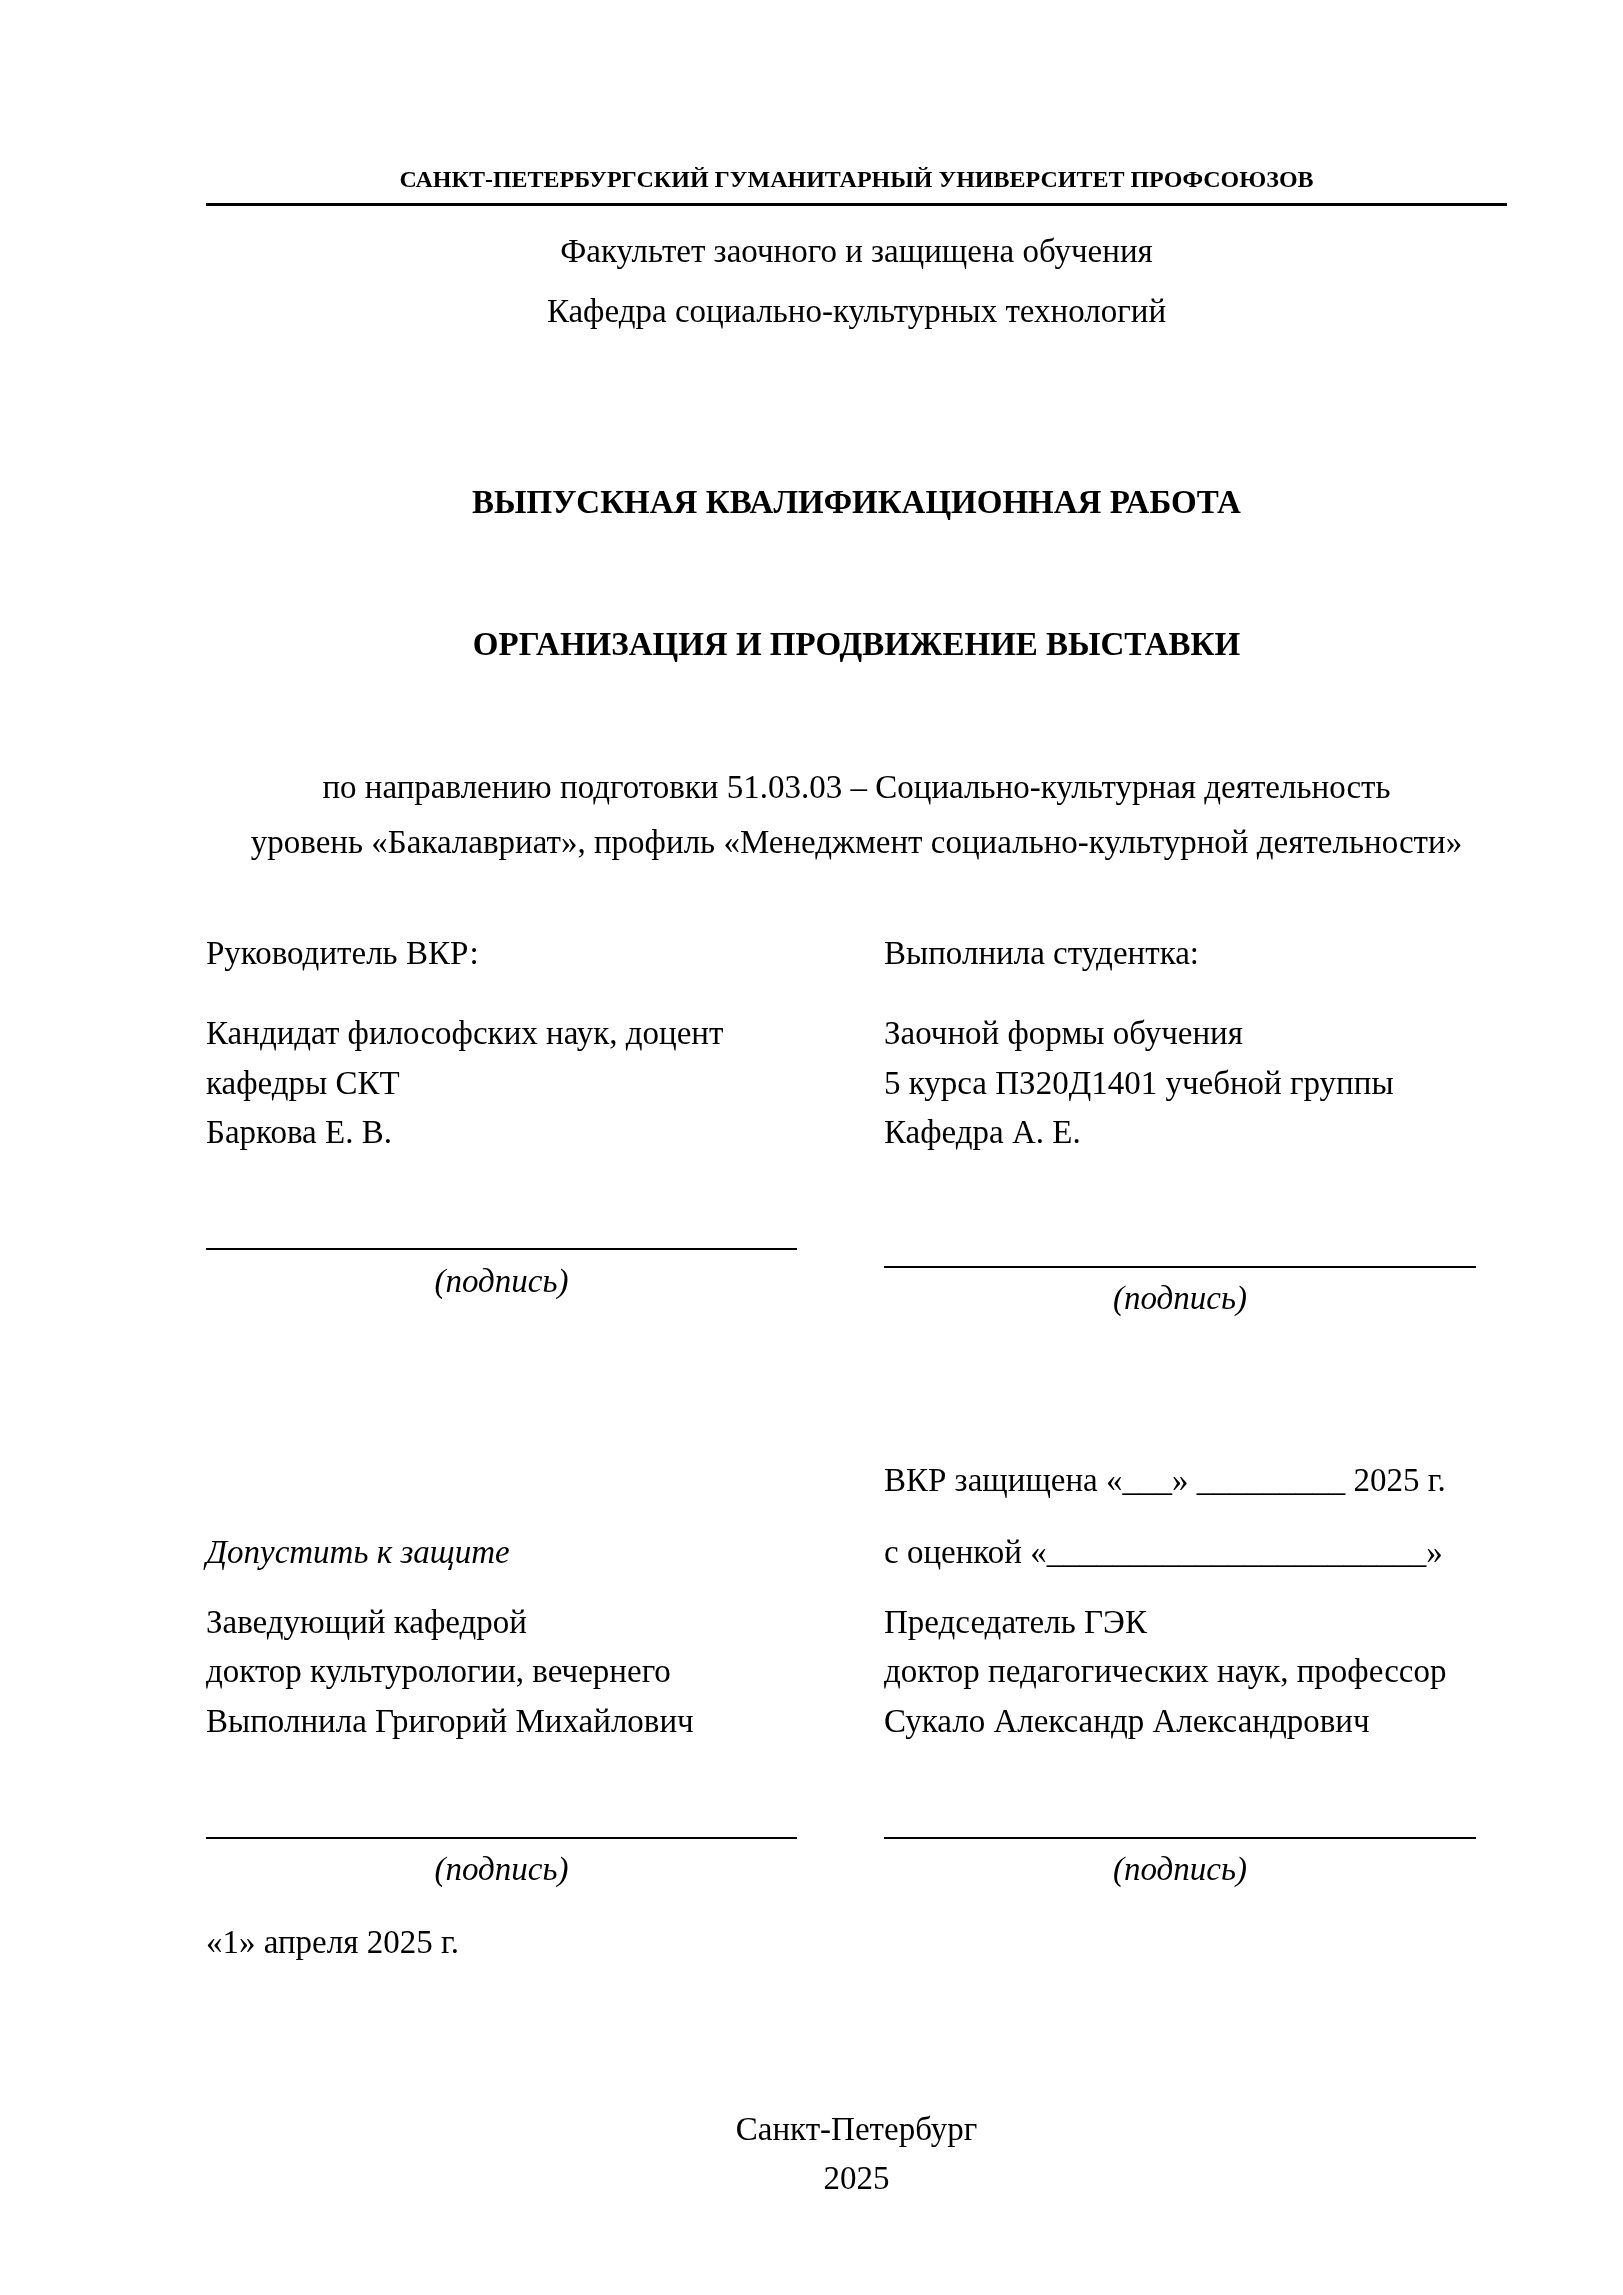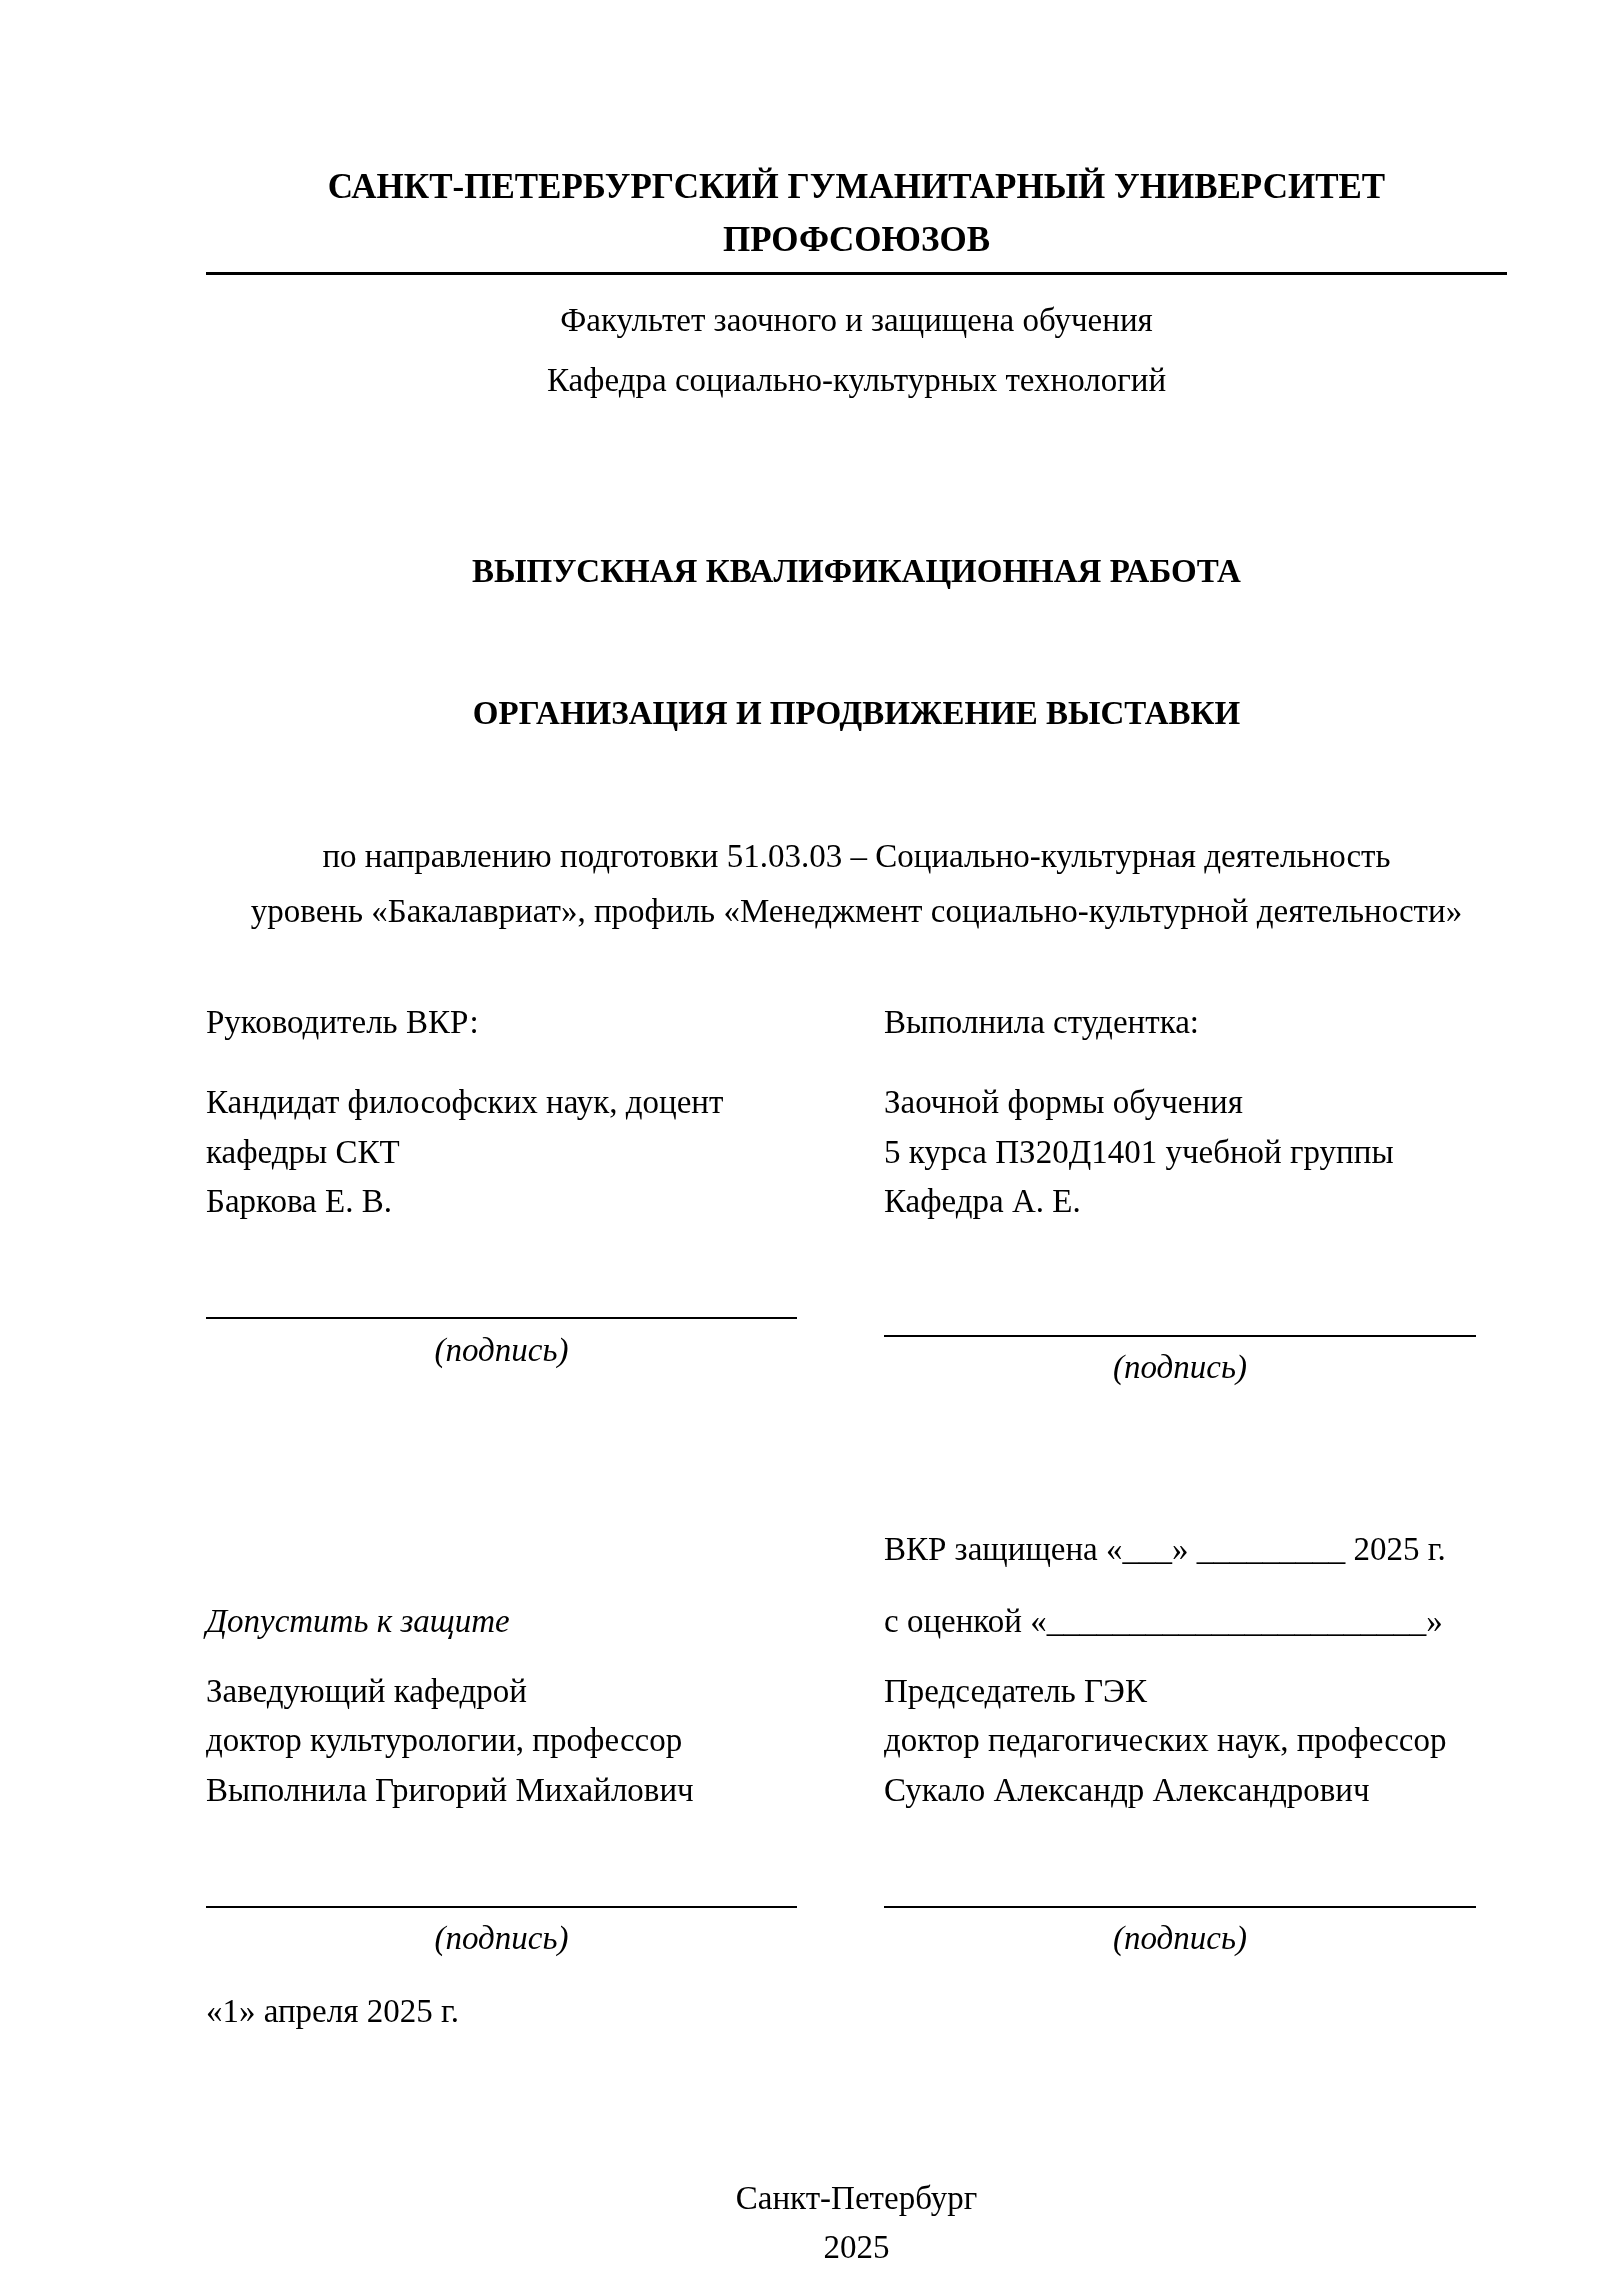--- a/index.html
+++ b/index.html
@@ -16,21 +16,21 @@
   .page {
     width: 100%;
     height: 100%;
     padding: 161px 116px 0 206px;
   }
   .bold { font-weight: normal; }
   .italic { font-style: italic; }
 
   .u-title {
     font-weight: bold;
-    font-size: 35px;
+    font-size: 24px;
     text-align: center;
     border-bottom: 3.1px solid #000;
     padding-bottom: 6.3px;
   }
   .faculty { text-align: center; margin-top: 20.4px; }
   .dept    { text-align: center; margin-top: 11px; }
 
   .work-type  { margin-top: 141px; text-align: center; font-weight: bold; }
   .work-title { margin-top: 93px; text-align: center; font-weight: bold; }
   .direction  { margin-top: 93px; text-align: center; }
@@ -108,21 +108,21 @@
     <div class="cell mt-c">
       <span class="bold">ВКР защищена</span>
       <span>«___» _________ 2025 г.</span>
     </div>
 
     <div class="cell mt-d italic">Допустить к защите</div>
     <div class="cell mt-d">с оценкой «_______________________»</div>
 
     <div class="cell mt-e">
       <div>Заведующий кафедрой</div>
-      <div>доктор культурологии, профессор</div>
+      <div>доктор культурологии, вечернего</div>
       <div>Выполнила Григорий Михайлович</div>
     </div>
     <div class="cell mt-e">
       <div>Председатель ГЭК</div>
       <div>доктор педагогических наук, профессор</div>
       <div>Сукало Александр Александрович</div>
     </div>
 
     <div class="cell mt-f">
       <div class="sig-line"></div>

